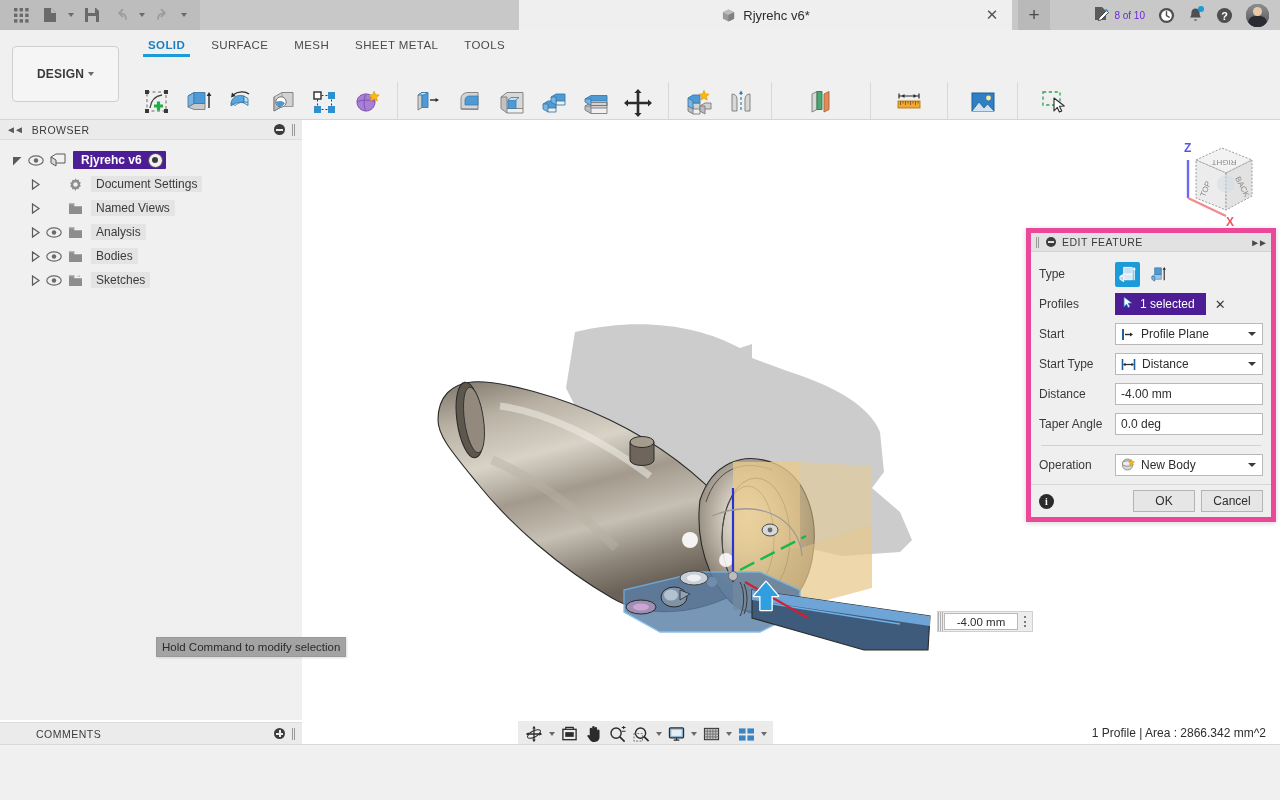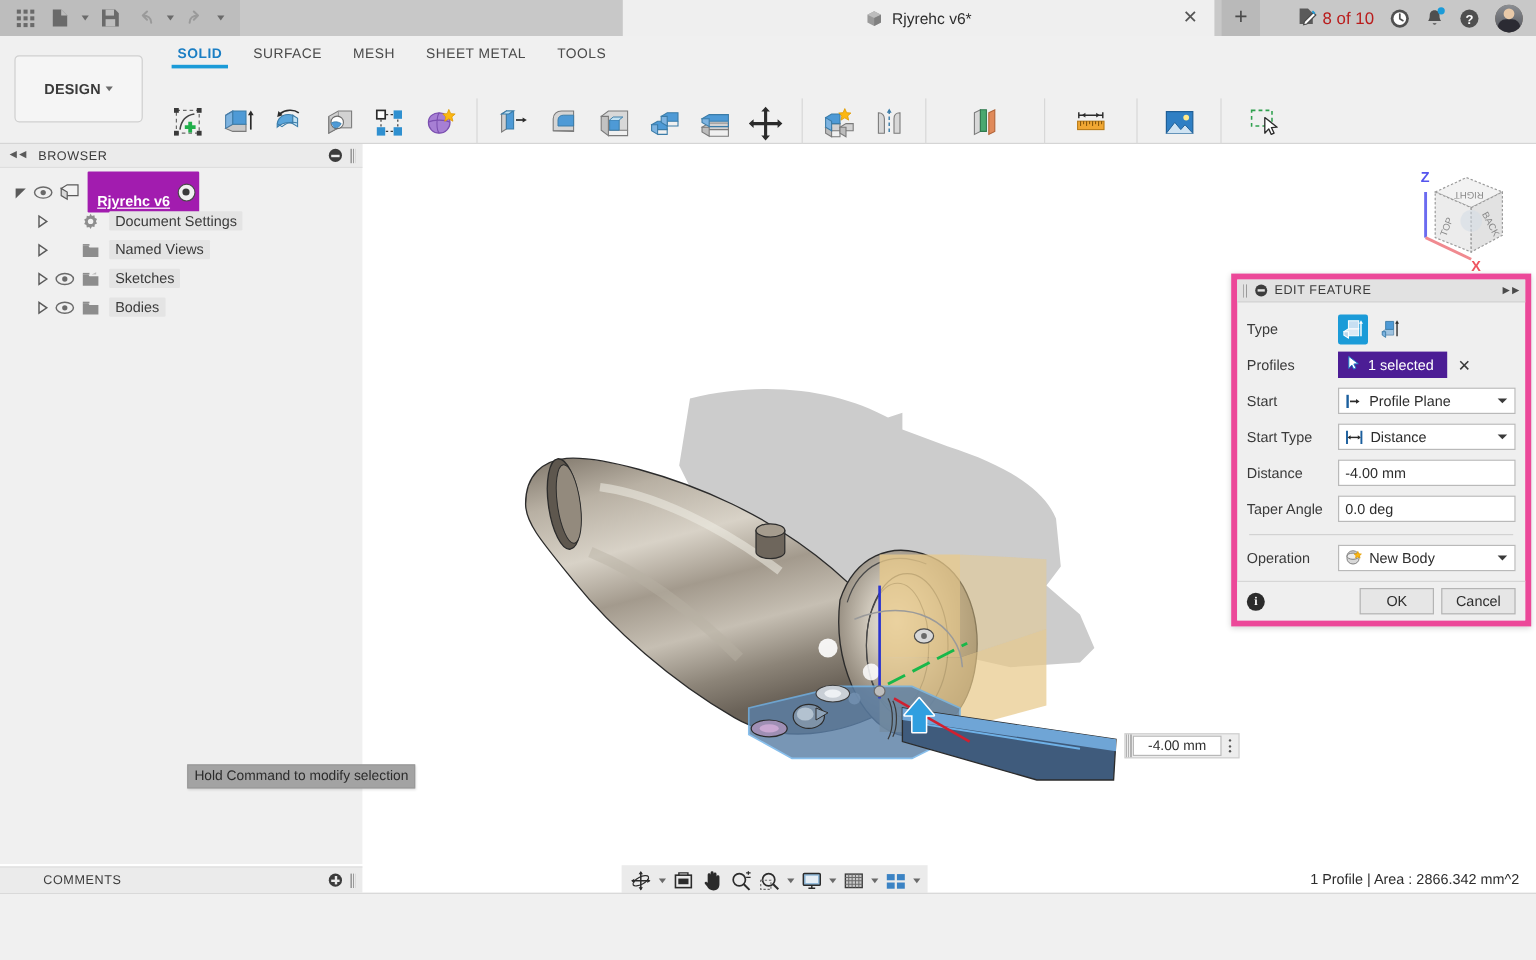--- a/index.html
+++ b/index.html
@@ -27,21 +27,21 @@
   .doc-tab .cubeic { width:15px; height:15px; }
   .doc-title { font-size:13px; color:#2d2d2d; }
   .tab-close { position:absolute; right:13px; top:8px; width:14px; height:14px; color:#555;
                font-size:15px; line-height:13px; text-align:center; cursor:default; }
   .newtab { position:absolute; left:1018px; top:0; width:32px; height:30px; background:#b9b9b9;
             display:flex; align-items:center; justify-content:center; color:#4a4a4a; font-size:19px;
             font-weight:300; }
   .tb-right { position:absolute; right:0; top:0; height:30px; display:flex; align-items:center;
               gap:13px; padding-right:11px; }
   .tb-right .item { display:flex; align-items:center; gap:5px; color:#4f4f4f; }
-  .cnt-txt { font-size:14px; color:#b91c1c; }
+  .cnt-txt { font-size:10px; color:#6d28d9; }
   .avatar { width:23px; height:23px; border-radius:50%; overflow:hidden; position:relative;
             background:#6b6257; }
   .avatar .sky { position:absolute; inset:0; background:linear-gradient(#8b8e93,#54565c); }
   .avatar .head { position:absolute; left:7px; top:3px; width:9px; height:9px; border-radius:50%;
                   background:#e8c9a8; }
   .avatar .body { position:absolute; left:2px; top:12px; width:19px; height:12px; border-radius:7px 7px 0 0;
                   background:#2b2b33; }
   .notif-dot { position:absolute; width:6px; height:6px; border-radius:50%; background:#1b9bd8;
                right:-1px; top:-1px; }
 
@@ -81,21 +81,21 @@
         background:repeating-linear-gradient(90deg,#9a9a9a 0 1px,transparent 1px 2px); }
   .tree { padding-top:8px; }
   .trow { display:flex; align-items:center; height:24px; padding-left:28px; font-size:12px;
           color:#3a3a3a; cursor:default; }
   .trow .arrow { width:14px; height:14px; display:flex; align-items:center; justify-content:center;
                  margin-right:4px; }
   .trow .eye { width:17px; height:14px; margin-right:5px; display:flex; align-items:center; }
   .trow .fico { width:17px; height:14px; margin-right:6px; display:flex; align-items:center; }
   .trow .lbl { padding:1px 5px; background:#e4e4e4; border-radius:1px; }
   .trow.root { padding-left:10px; font-weight:bold; }
-  .trow.root .lbl { background:#a21caf; color:#fff; padding:18px 24px 2px 8px;text-decoration:underline; }
+  .trow.root .lbl { background:#4c1d95; color:#fff; padding:2px 24px 2px 8px; }
   .radio { width:15px; height:15px; border-radius:50%; border:1.6px solid #4a4a4a; margin-left:-18px;
            position:relative; background:#f0f0f0; }
   .radio::after { content:""; position:absolute; left:3.2px; top:3.2px; width:6.5px; height:6.5px;
                   border-radius:50%; background:#3a3a3a; }
 
   
   .comments { position:absolute; left:0; top:722px; width:302px; height:22px; background:#ebebeb;
               border-top:1px solid #dedede; display:flex; align-items:center; padding:0 6px; }
   .comments .t { font-size:10.5px; color:#3b3b3b; letter-spacing:.5px; margin-left:30px; }
   .comments .plus { margin-left:auto; width:11px; height:11px; border-radius:50%; background:#3c3c3c;
@@ -725,20 +725,61 @@
         <span class="fico">
           <svg width="15" height="13" viewBox="0 0 16 14">
               <path d="M1 3h5l1 1.5h8V13H1z" fill="#8d8d8d"></path>
               <path d="M1 1.5h6V3H1z" fill="#8d8d8d"></path>
             </svg>
         </span>
         <span class="lbl">Named Views</span>
       </div>
 
 
+      <div class="trow">
+        <span class="arrow">
+          <svg width="11" height="11" viewBox="0 0 11 11">
+              <path d="M2.5 1 L9 5.5 L2.5 10 Z" fill="none" stroke="#5a5a5a" stroke-width="1.2"></path>
+            </svg>
+        </span>
+        <span class="eye">
+          <svg width="16" height="11" viewBox="0 0 16 11">
+              <ellipse cx="8" cy="5.5" rx="7.2" ry="4.6" fill="none" stroke="#6a6a6a" stroke-width="1.2"></ellipse>
+              <circle cx="8" cy="5.5" r="2.2" fill="#6a6a6a"></circle>
+            </svg>
+        </span>
+        <span class="fico">
+          <svg width="15" height="13" viewBox="0 0 16 14">
+              <path d="M1 3h5l1 1.5h8V13H1z" fill="#8d8d8d"></path>
+              <path d="M1 1.5h6V3H1z" fill="#8d8d8d"></path>
+            </svg>
+        </span>
+        <span class="lbl">Analysis</span>
+      </div>
+
+      <div class="trow">
+        <span class="arrow">
+          <svg width="11" height="11" viewBox="0 0 11 11">
+              <path d="M2.5 1 L9 5.5 L2.5 10 Z" fill="none" stroke="#5a5a5a" stroke-width="1.2"></path>
+            </svg>
+        </span>
+        <span class="eye">
+          <svg width="16" height="11" viewBox="0 0 16 11">
+              <ellipse cx="8" cy="5.5" rx="7.2" ry="4.6" fill="none" stroke="#6a6a6a" stroke-width="1.2"></ellipse>
+              <circle cx="8" cy="5.5" r="2.2" fill="#6a6a6a"></circle>
+            </svg>
+        </span>
+        <span class="fico">
+          <svg width="15" height="13" viewBox="0 0 16 14">
+              <path d="M1 3h5l1 1.5h8V13H1z" fill="#8d8d8d"></path>
+              <path d="M1 1.5h6V3H1z" fill="#8d8d8d"></path>
+            </svg>
+        </span>
+        <span class="lbl">Bodies</span>
+      </div>
 
       <div class="trow">
         <span class="arrow">
           <svg width="11" height="11" viewBox="0 0 11 11">
               <path d="M2.5 1 L9 5.5 L2.5 10 Z" fill="none" stroke="#5a5a5a" stroke-width="1.2"></path>
             </svg>
         </span>
         <span class="eye">
           <svg width="16" height="11" viewBox="0 0 16 11">
               <ellipse cx="8" cy="5.5" rx="7.2" ry="4.6" fill="none" stroke="#6a6a6a" stroke-width="1.2"></ellipse>
@@ -746,41 +787,20 @@
             </svg>
         </span>
         <span class="fico">
           <svg width="15" height="13" viewBox="0 0 16 14">
               <path d="M1 3h5l1 1.5h8V13H1z" fill="#8d8d8d"></path>
               <path d="M1 1.5h6V3H1z" fill="#8d8d8d"></path>
               <path d="M9 3l4-2v2z" fill="#bdbdbd"></path>
             </svg>
         </span>
         <span class="lbl">Sketches</span>
-      </div>
-
-      <div class="trow">
-        <span class="arrow">
-          <svg width="11" height="11" viewBox="0 0 11 11">
-              <path d="M2.5 1 L9 5.5 L2.5 10 Z" fill="none" stroke="#5a5a5a" stroke-width="1.2"></path>
-            </svg>
-        </span>
-        <span class="eye">
-          <svg width="16" height="11" viewBox="0 0 16 11">
-              <ellipse cx="8" cy="5.5" rx="7.2" ry="4.6" fill="none" stroke="#6a6a6a" stroke-width="1.2"></ellipse>
-              <circle cx="8" cy="5.5" r="2.2" fill="#6a6a6a"></circle>
-            </svg>
-        </span>
-        <span class="fico">
-          <svg width="15" height="13" viewBox="0 0 16 14">
-              <path d="M1 3h5l1 1.5h8V13H1z" fill="#8d8d8d"></path>
-              <path d="M1 1.5h6V3H1z" fill="#8d8d8d"></path>
-            </svg>
-        </span>
-        <span class="lbl">Bodies</span>
       </div>
 
     </div>
   </div>
 
   <div class="comments">
     <span class="t">COMMENTS</span>
     <span class="plus"></span>
     <span class="grip"></span>
   </div>

